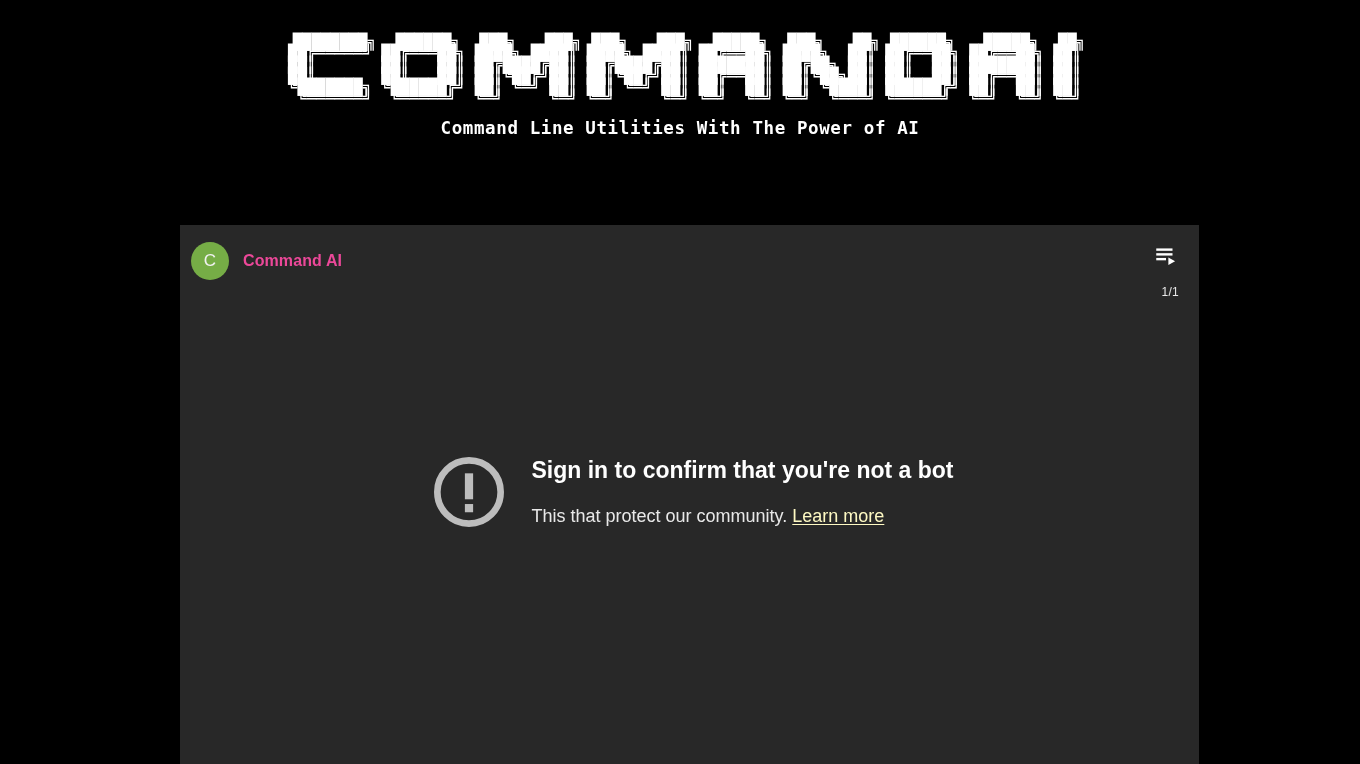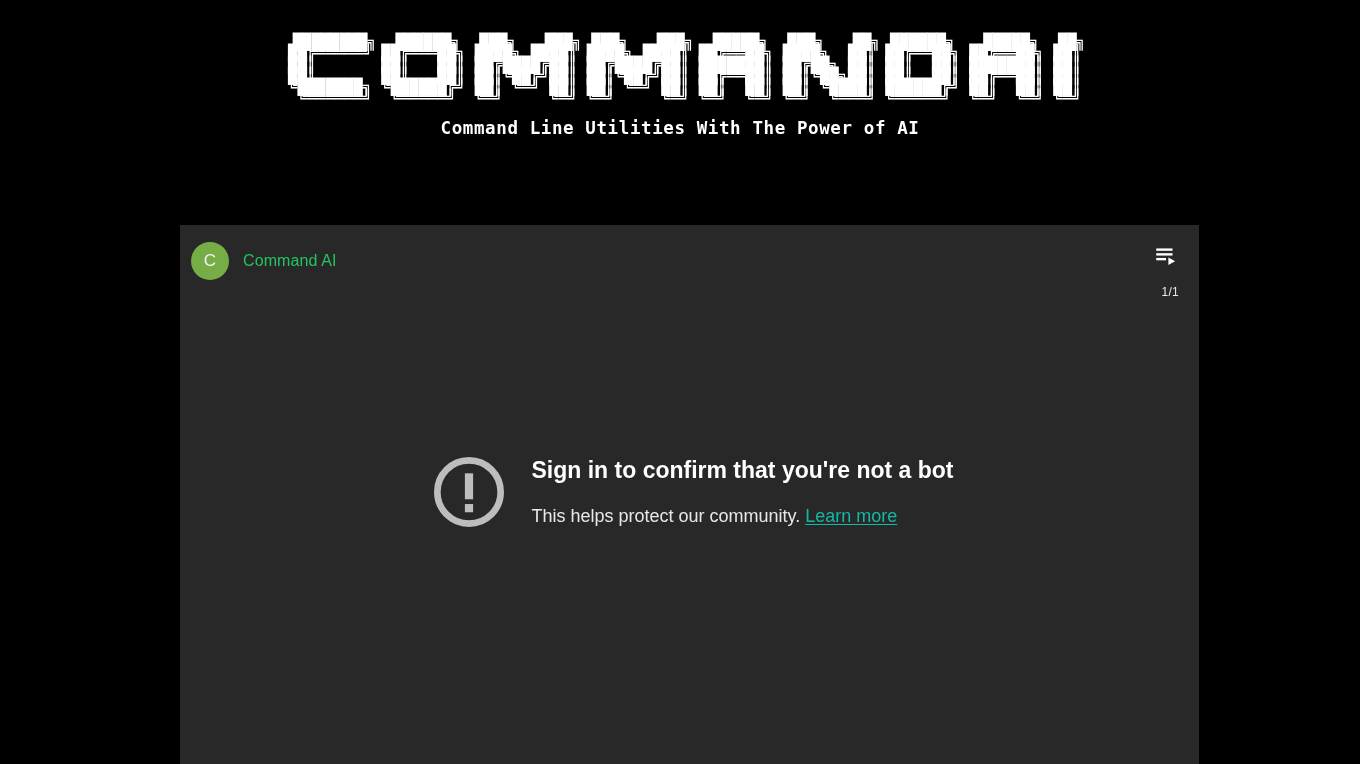--- a/index.html
+++ b/index.html
@@ -102,23 +102,23 @@
     display: flex;
     align-items: center;
     justify-content: center;
     font-size: 17px;
     font-weight: 400;
     font-family: "Liberation Sans", sans-serif;
     flex: none;
   }
 
   .channel-title {
-    color: #22c55e;
+    color: #ec4899;
     font-size: 16px;
-    font-weight: 400;
+    font-weight: 700;
     line-height: 20px;
     letter-spacing: 0.1px;
     white-space: nowrap;
   }
 
   .playlist-meta {
     position: absolute;
     right: 20px;
     top: 18px;
     display: flex;
@@ -186,21 +186,21 @@
 
   .error-sub {
     color: #e8e8e8;
     font-size: 18px;
     font-weight: 400;
     line-height: 24px;
     white-space: nowrap;
   }
 
   .learn-more {
-    color: #14b8a6;
+    color: #fef9c3;
     text-decoration: underline;
     text-underline-offset: 2px;
     cursor: pointer;
   }
 </style>
 </head>
 <body>
 
 <div id="page">
 
@@ -241,21 +241,21 @@
 
         <svg class="alert-icon" viewBox="0 0 48 48">
           <circle cx="24" cy="24" r="20" fill="none" stroke="#bdbdbd" stroke-width="4.2"></circle>
           <rect x="21.4" y="12.2" width="5.2" height="16.4" fill="#bdbdbd"></rect>
           <rect x="21.4" y="31.6" width="5.2" height="5.2" fill="#bdbdbd"></rect>
         </svg>
 
         <div class="error-text">
           <div class="error-title">Sign in to confirm that you're not a bot</div>
           <div class="error-sub">
-            <span>This helps protect our community.</span>
+            <span>This that protect our community.</span>
             <span class="learn-more">Learn more</span>
           </div>
         </div>
 
       </div>
     </div>
 
   </section>
 
 </div>

